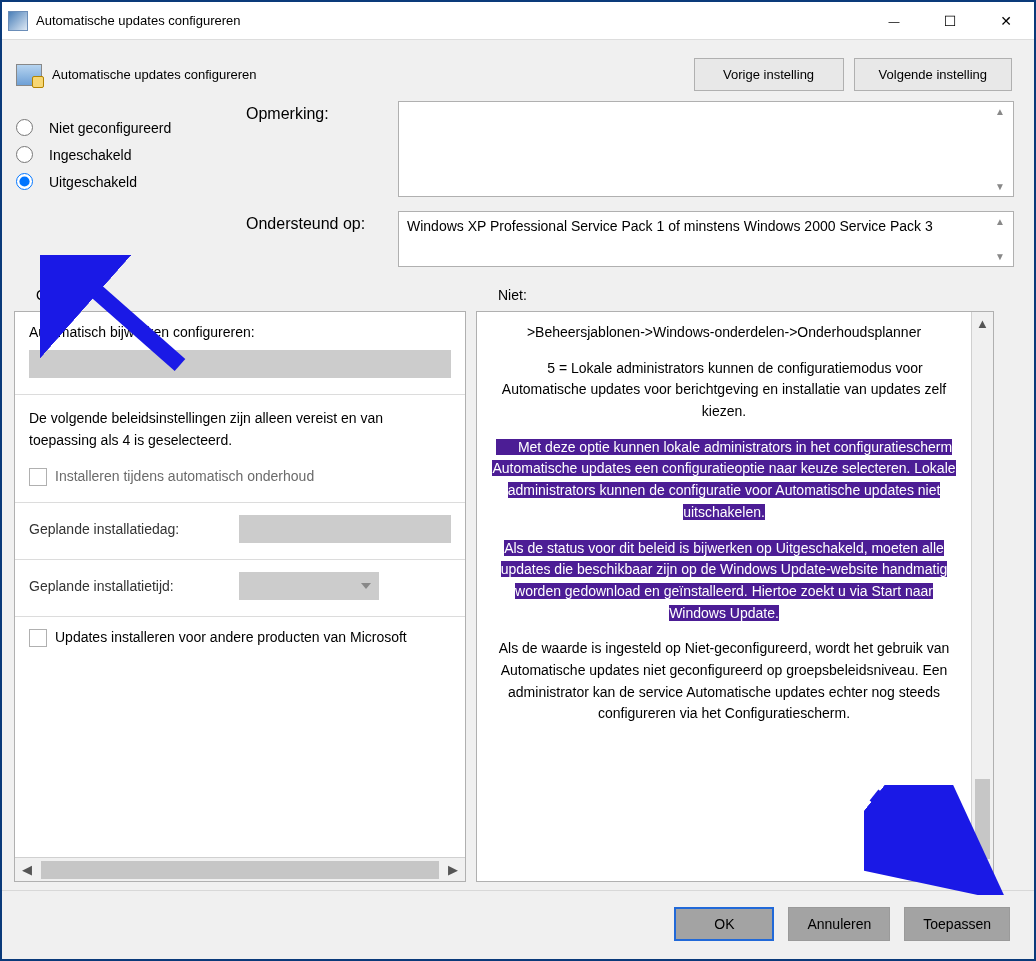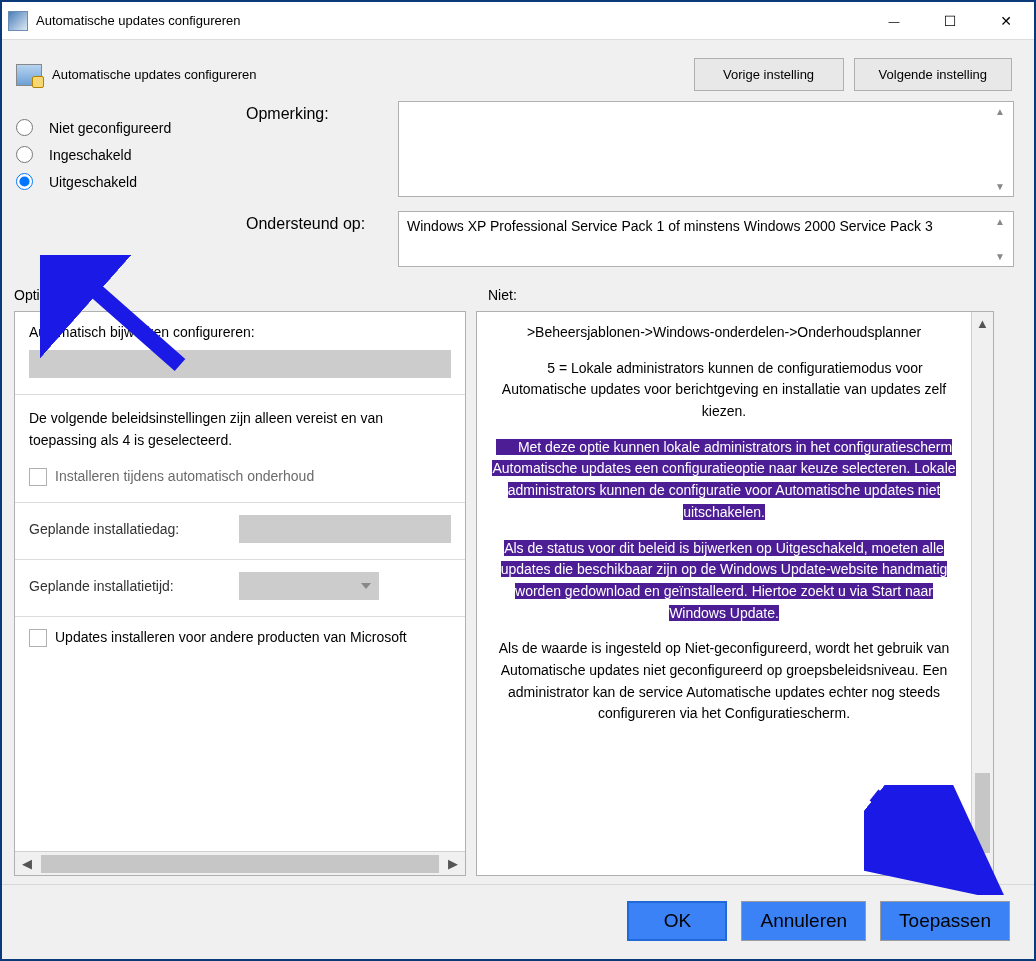--- a/index.html
+++ b/index.html
@@ -94,21 +94,21 @@
 .field-row { display: flex; gap: 12px; }
 .field-label { width: 140px; padding-top: 4px; font-size: 16px; }
 .textbox {
   flex: 1; background: #fff; border: 1px solid #b0b0b0;
   padding: 6px 8px; font-size: 14px; position: relative;
   min-height: 30px;
 }
 .scroll-hint{position:absolute;right:4px;top:4px;bottom:4px;width:18px;display:flex;flex-direction:column;justify-content:space-between;color:#888;font-size:10px;align-items:center;}
 
 .labels-row {
-  display: flex; padding: 0 12px; gap: 22px;
+  display: flex; padding: 0 34px; gap: 10px;
 }
 .labels-row .lbl { font-size: 14px; }
 .labels-row .lbl.opties { width: 452px; }
 
 .panels-row {
   display: flex; padding: 8px 0 8px 12px; gap: 10px;
   flex: 1; min-height: 0;
 }
 .panel-options {
   width: 452px; border: 1px solid #b0b0b0; background:#fff;
@@ -151,22 +151,22 @@
 .vscroll .track{flex:1;width:100%;position:relative;}
 .vscroll .thumb{position:absolute;bottom:0;left:3px;right:3px;height:80px;background:#c6c6c6;}
 
 .footer{
   border-top:1px solid #d8d8d8;
   padding:16px 24px 18px 0;
   display:flex; justify-content:flex-end; gap:14px;
   position:relative;
 }
 .btn{
-  border:1px solid #9a9a9a;background:#3b82f6;
-  min-width:100px;padding:7px 18px;font-size:19px;text-align:center;
+  border:1px solid #9a9a9a;background:#a3a3a3;
+  min-width:100px;padding:7px 18px;font-size:14px;text-align:center;
 }
 .btn.primary{border:2px solid #2169d8;}
 .arrow-annot2{
   position:absolute; right:30px; bottom:64px;
   width:140px;height:110px;pointer-events:none;
 }
 </style>
 </head>
 <body>
 

